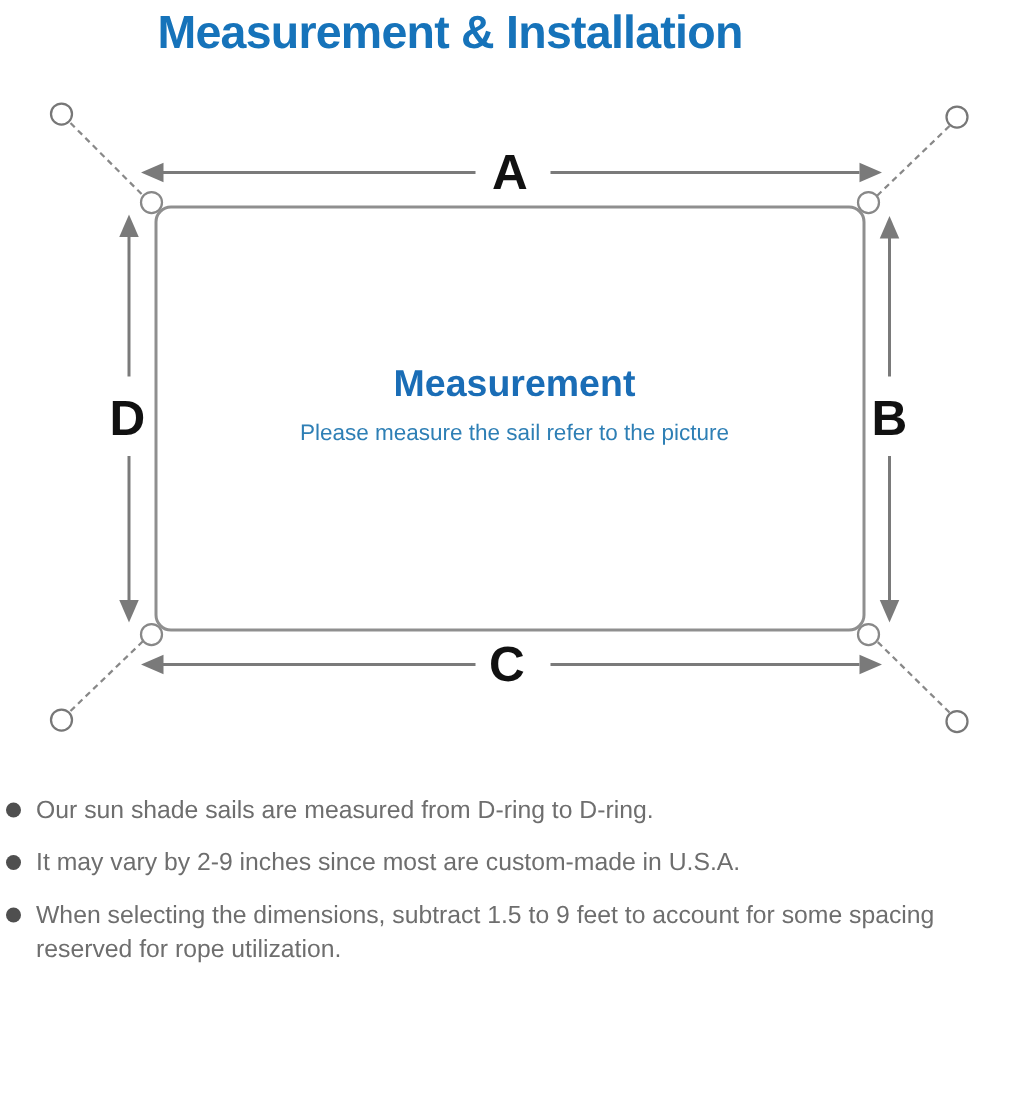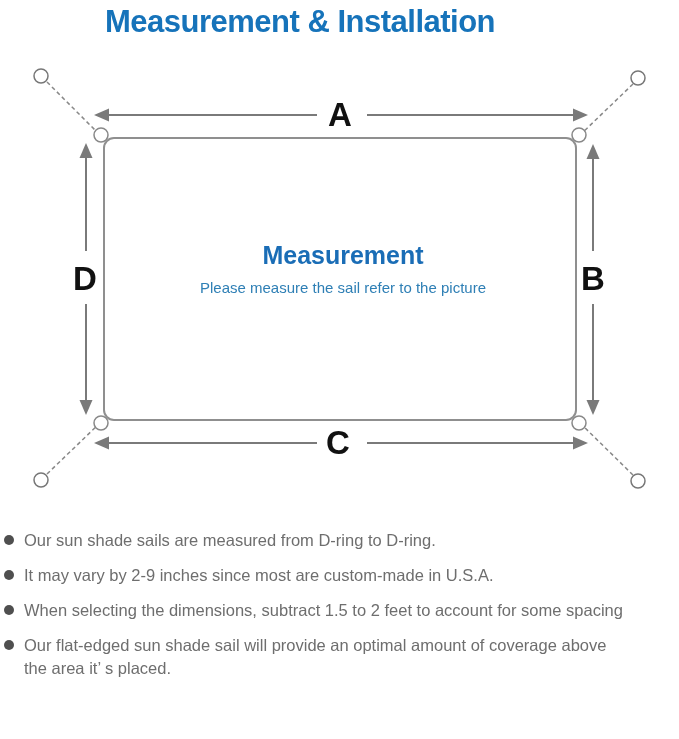--- a/index.html
+++ b/index.html
@@ -152,22 +152,18 @@
       <span class="line">Our sun shade sails are measured from D-ring to D-ring.</span>
       <span class="line"></span>
     </li>
     <li>
       <span class="dot"></span>
       <span class="line">It may vary by 2-9 inches since most are custom-made in U.S.A.</span>
       <span class="line"></span>
     </li>
     <li>
       <span class="dot"></span>
-      <span class="line">When selecting the dimensions, subtract 1.5 to 2 feet to account for some spacing</span>
-    </li>
-    <li>
-      <span class="dot"></span>
-      <span class="line">Our flat-edged sun shade sail will provide an optimal amount of coverage above</span>
-      <span class="line">the area it’ s placed.</span>
+      <span class="line">When selecting the dimensions, subtract 1.5 to 9 feet to account for some spacing</span>
+      <span class="line">reserved for rope utilization.</span>
     </li>
   </ul>
 
 </div>
 
 </body></html>

